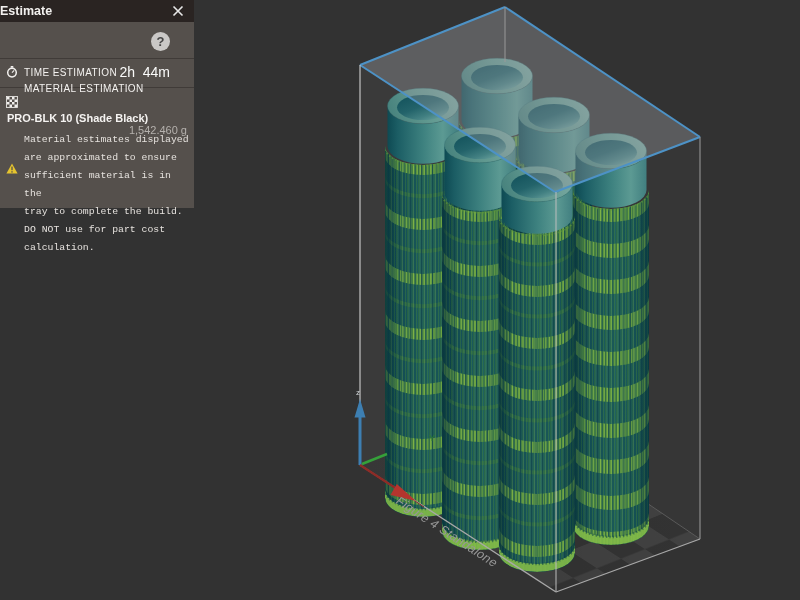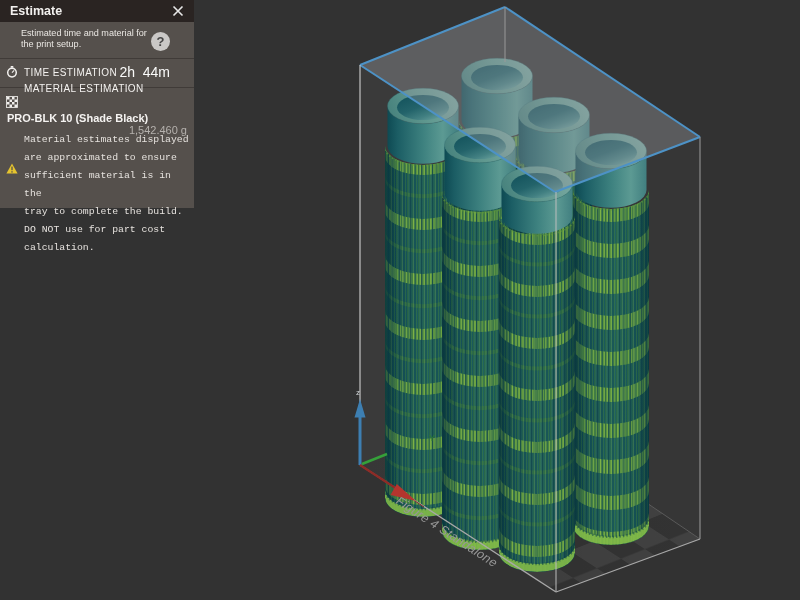--- a/index.html
+++ b/index.html
@@ -1,20 +1,20 @@
 <!DOCTYPE html>
 <html><head><meta charset="utf-8"><style>
 * { margin:0; padding:0; box-sizing:border-box; }
 html,body { width:800px; height:600px; overflow:hidden; background:#323232;
   font-family:"Liberation Sans", sans-serif; }
 #panel { position:absolute; left:0; top:0; width:194px; height:208px;
   background:#55504c; }
 #phead { position:absolute; left:0; top:0; width:194px; height:22px;
   background:#2a2422; color:#f2f0ee; font-size:12.5px; font-weight:bold;
-  line-height:22px; padding-left:10px; }
+  line-height:22px; }
 #pclose { position:absolute; right:10px; top:5px; }
 .intro { position:absolute; left:21px; top:28px; font-size:9.1px; line-height:10.5px;
   color:#e9e6e2; }
 #help { position:absolute; left:151px; top:32px; width:19px; height:19px;
   border-radius:50%; background:#cac8c6; color:#454545; font-size:13px;
   font-weight:bold; text-align:center; line-height:19px; }
 .divider { position:absolute; left:0; width:194px; height:1px; background:#403b38; }
 .icon { position:absolute; }
 .slabel { position:absolute; left:24px; font-size:10px; font-weight:normal;
   letter-spacing:0.4px; color:#f4f2f0; }
@@ -218,21 +218,20 @@
 <text x="429" y="441" font-size="9" fill="#2f7a33" font-family="Liberation Sans, sans-serif">Y</text>
 <text x="0" y="0" transform="translate(395,503) rotate(33.2)" font-size="12.5" font-style="italic" fill="#979797" letter-spacing="0.3" font-family="Liberation Sans, sans-serif">Figure 4 Standalone</text>
 </svg>
 
 <div id="panel">
   <div id="phead">Estimate
     <svg id="pclose" width="12" height="12" viewBox="0 0 12 12">
       <path d="M1.5 1.5 L10.5 10.5 M10.5 1.5 L1.5 10.5" stroke="#e8e8e8" stroke-width="1.6"></path>
     </svg>
   </div>
-  <div class="intro">Estimated time and material for<br>the print setup.</div>
   <div id="help">?</div>
   <div class="divider" style="top:58px"></div>
   <svg class="icon" style="left:6px;top:66px" width="12" height="12" viewBox="0 0 12 12">
      <circle cx="6" cy="6.6" r="4.3" stroke="#f2f0ee" stroke-width="1.5" fill="none"></circle>
      <rect x="4.7" y="0" width="2.6" height="1.7" fill="#f2f0ee"></rect>
      <path d="M 6 6.6 L 8.2 4.4" stroke="#f2f0ee" stroke-width="1.2"></path>
   </svg>
   <div class="slabel" style="top:67px">TIME ESTIMATION</div>
   <div id="timeval">2h&nbsp; 44m</div>
   <div class="divider" style="top:87px"></div>

